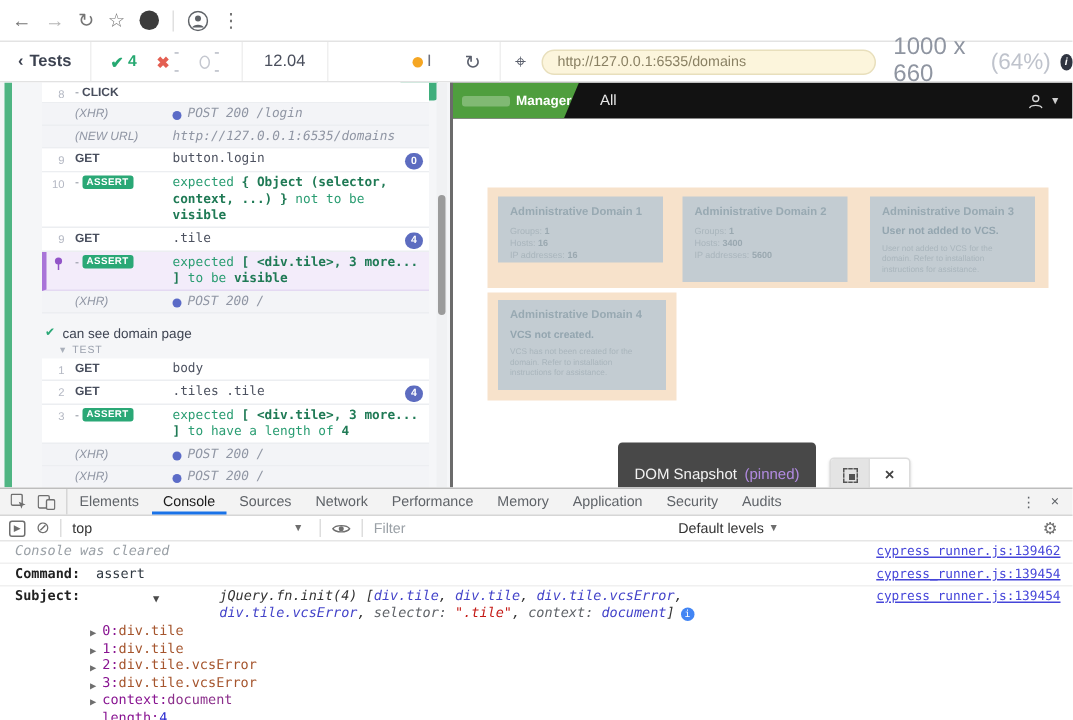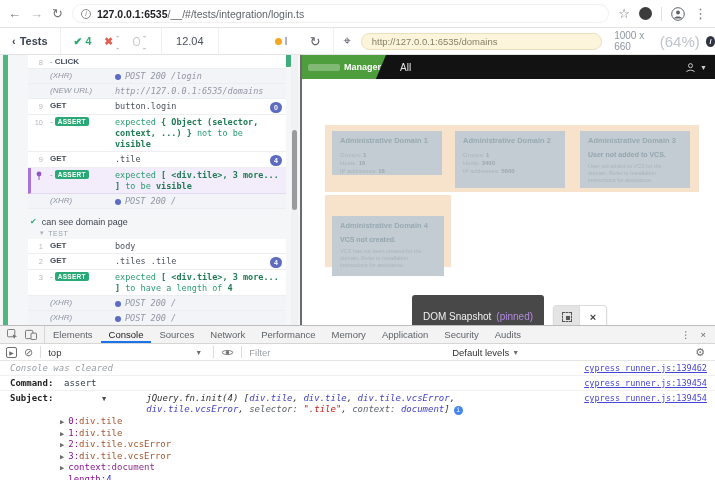--- a/index.html
+++ b/index.html
@@ -38,21 +38,21 @@
     border-right:1px solid #efefef; color:#4a4f5d; font-size:11px; }
   .rb-dotgrp { display:flex; align-items:center; gap:3px; margin-left:56px; }
   .orange-dot { width:7px; height:7px; border-radius:50%; background:#f5a623; }
   .ibeam { color:#6b6f7e; font-size:11px; }
   .rb-refresh { margin-left:22px; color:#5a5f6c; font-size:13px; }
   .rb-sep { width:1px; height:27px; background:#efefef; margin-left:12px; }
   .rb-cross { margin-left:10px; color:#5a5f6c; font-size:13px; }
   .rb-url { margin-left:10px; width:283px; height:17px; background:#fcf5dc; border:1px solid #e8dfbc;
     border-radius:10px; display:flex; align-items:center; padding:0 10px;
     color:#8a8164; font-size:9.5px; }
-  .rb-view { margin-left:12px; color:#8f95a1; font-size:10px; }
+  .rb-view { margin-left:12px; color:#8f95a1; font-size:16px; }
   .rb-zoom { margin-left:4px; color:#bfc3cc; font-size:15px; }
   .rb-info { margin-left:6px; width:11px; height:11px; border-radius:50%; background:#2f3440;
     color:#fff; font-size:7px; font-weight:bold; display:flex; align-items:center;
     justify-content:center; font-style:italic; }
 
   
   .main { position:absolute; left:0; top:55px; width:715px; height:270px; }
 
   
   .left-panel { position:absolute; left:0; top:0; width:300px; height:270px;
@@ -103,21 +103,21 @@
   .logo-txt { color:#fff; font-weight:bold; font-size:9px; margin-left:4px; }
   .app-tab { color:#e8e8e8; font-size:10px; margin-left:14px; }
   .app-user { margin-left:auto; margin-right:8px; display:flex; align-items:center; gap:4px; }
   .app-caret { color:#cfcfcf; font-size:7px; }
   .tiles-wrap1 { position:absolute; left:23px; top:70px; width:374px; height:67px; background:#f7e2cb; }
   .tiles-wrap2 { position:absolute; left:23px; top:140px; width:126px; height:72px; background:#f7e2cb; }
   .tile { position:absolute; background:#c3ccd2; padding:5px 8px; overflow:hidden; }
   .t1 { left:7px; top:6px; width:110px; height:44px; }
   .t2 { left:130px; top:6px; width:110px; height:57px; }
   .t3 { left:255px; top:6px; width:110px; height:57px; }
-  .t4 { left:7px; top:21px; width:112px; height:60px; }
+  .t4 { left:7px; top:5px; width:112px; height:60px; }
   .tile-title { color:#98a9b2; font-weight:bold; font-size:7.5px; margin-bottom:6px; }
   .tile-line { color:#a9b5bc; font-size:6px; line-height:8px; }
   .tile-line b { color:#9aa8b0; }
   .tile-sub { color:#93a5af; font-weight:bold; font-size:7px; margin-bottom:5px; }
   .tile-body { color:#a9b5bc; font-size:5.5px; line-height:7px; }
   .snap-row { position:absolute; left:0; top:240px; width:415px; display:flex; align-items:center;
     justify-content:center; gap:9px; }
   .snap-tip { background:#484848; border-radius:3px; padding:16px 11px; color:#f2f2f2;
     font-size:10px; display:flex; gap:5px; align-items:center; }
   .snap-state { color:#b18ae0; }
@@ -180,24 +180,20 @@
   .v-num { color:#2c2cd0; }
   .hid { visibility:hidden; }
 </style>
 </head>
 <body>
 
 <div class="browser-bar">
   <span class="nav-ic">←</span>
   <span class="nav-ic fwd">→</span>
   <span class="nav-ic">↻</span>
-  <div class="omnibox">
-    <span class="info-circ">i</span>
-    <span><span class="url-host">127.0.0.1:6535</span><span class="url-path">/__/#/tests/integration/login.ts</span></span>
-  </div>
   <span class="nav-ic">☆</span>
   <span class="ext-circ"></span>
   <span class="chrome-sep"></span>
   <svg width="14" height="14" viewBox="0 0 14 14">
       <circle cx="7" cy="7" r="6.3" fill="none" stroke="#5f6368"></circle>
       <circle cx="7" cy="5.4" r="2" fill="#5f6368"></circle>
       <path d="M3 11.4c1-2.6 7-2.6 8 0" fill="#5f6368"></path>
     </svg>
   <span class="nav-ic">⋮</span>
 </div>

